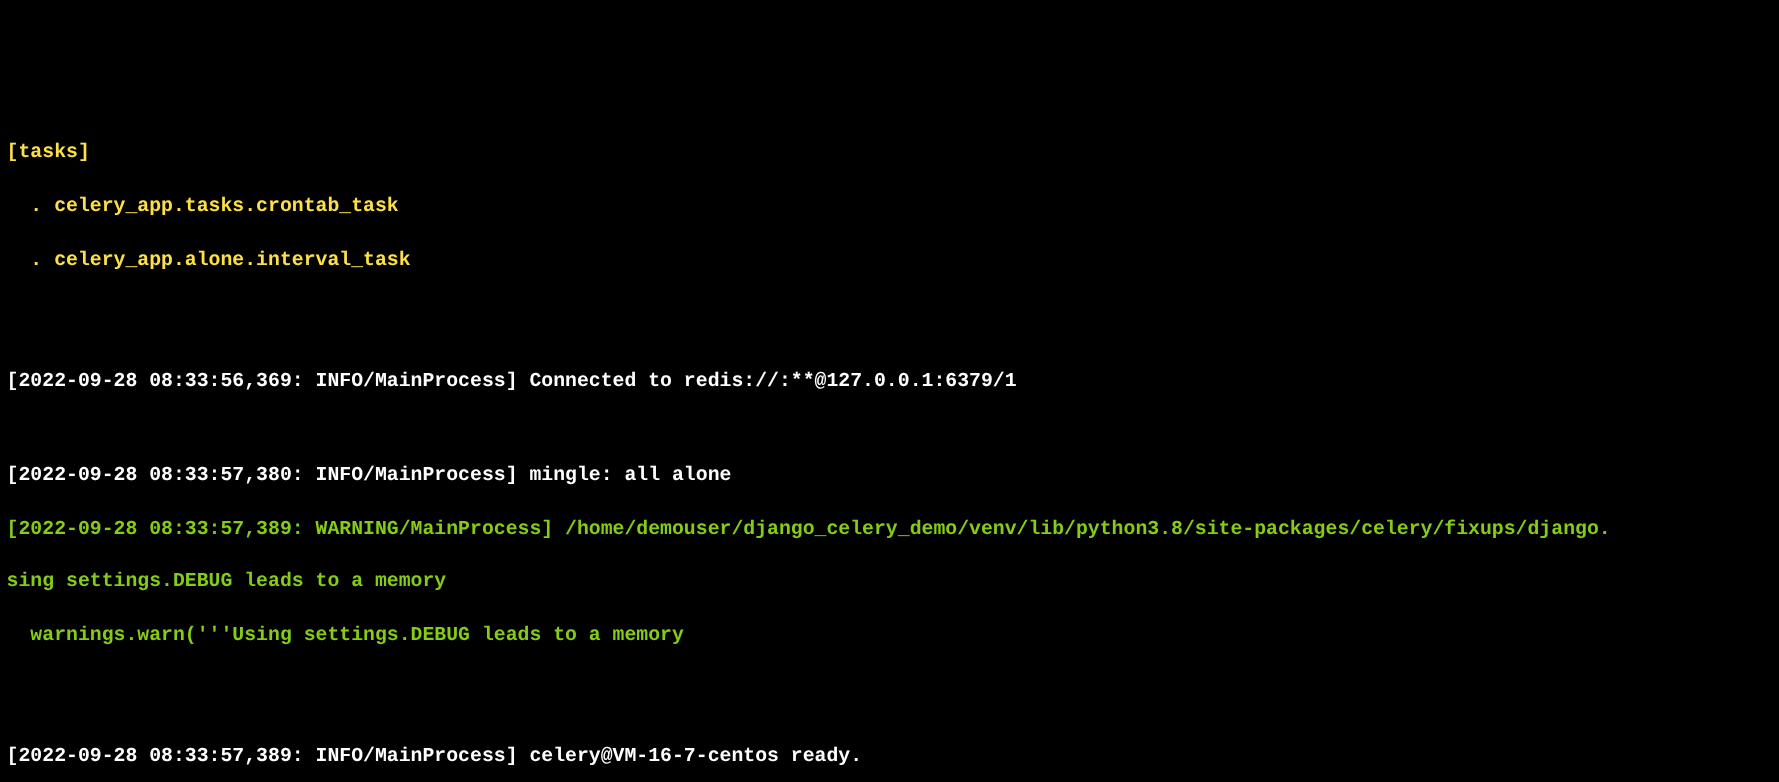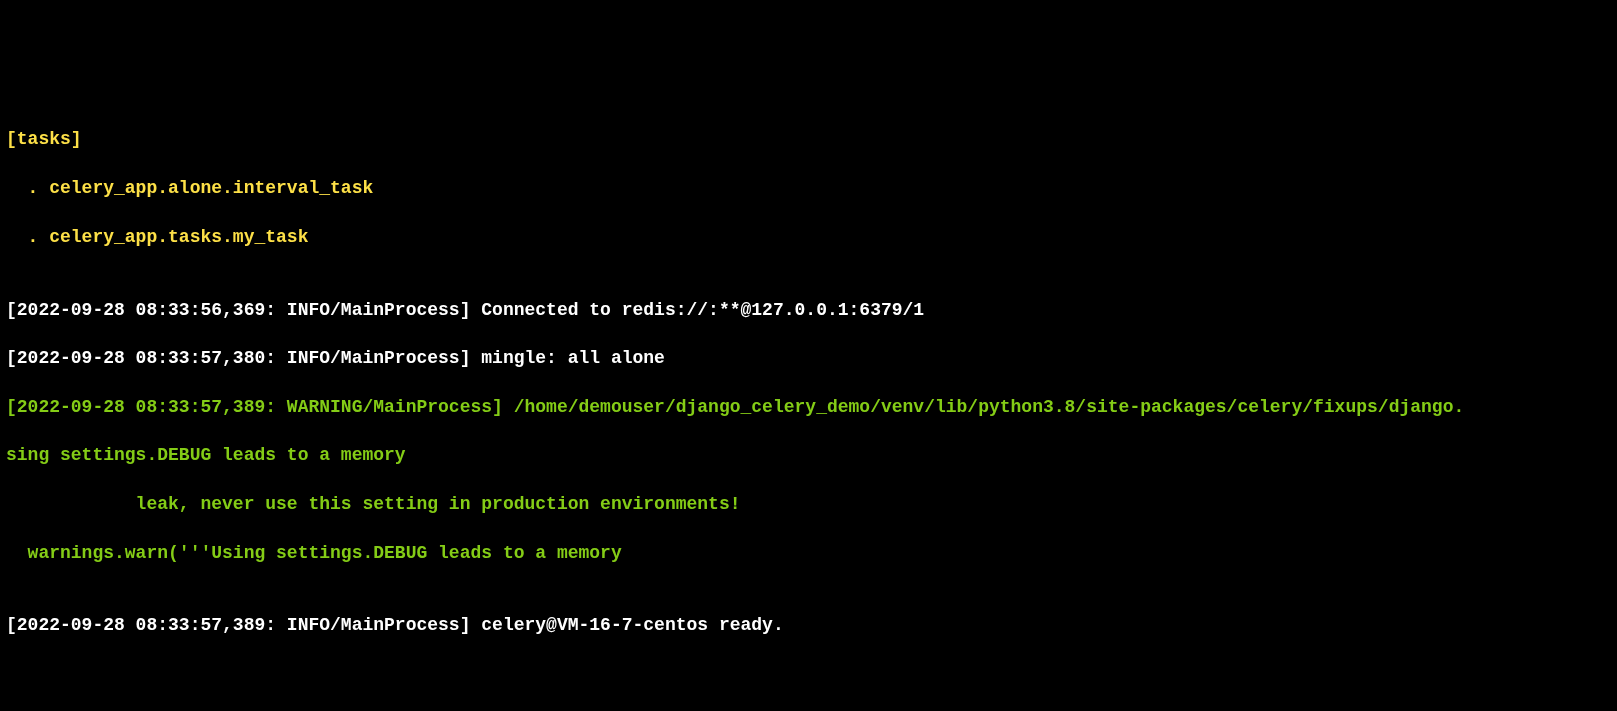--- a/index.html
+++ b/index.html
@@ -22,40 +22,40 @@
       width: 100%;
     }
     .line {
       display: block;
     }
     .cyan {
       color: #fde047;
     }
     .white {
       color: #ffffff;
+      margin-top: 37px;
     }
     .yellow {
       color: #84cc16;
     }
   </style>
 </head>
 <body>
 
 
 
 <div class="terminal">
 <span class="line cyan">[tasks]</span>
+<span class="line cyan">  . celery_app.tasks.crontab_task</span>
 <span class="line cyan">  . celery_app.alone.interval_task</span>
-<span class="line cyan">  . celery_app.tasks.my_task</span>
 <span class="line"></span>
 <span class="line white">[2022-09-28 08:33:56,369: INFO/MainProcess] Connected to redis://:**@127.0.0.1:6379/1</span>
 <span class="line white">[2022-09-28 08:33:57,380: INFO/MainProcess] mingle: all alone</span>
 <span class="line yellow">[2022-09-28 08:33:57,389: WARNING/MainProcess] /home/demouser/django_celery_demo/venv/lib/python3.8/site-packages/celery/fixups/django.</span>
 <span class="line yellow">sing settings.DEBUG leads to a memory</span>
-<span class="line yellow">            leak, never use this setting in production environments!</span>
 <span class="line yellow">  warnings.warn('''Using settings.DEBUG leads to a memory</span>
 <span class="line"></span>
 <span class="line white">[2022-09-28 08:33:57,389: INFO/MainProcess] celery@VM-16-7-centos ready.</span>
 
 
 
 
 
 
 

